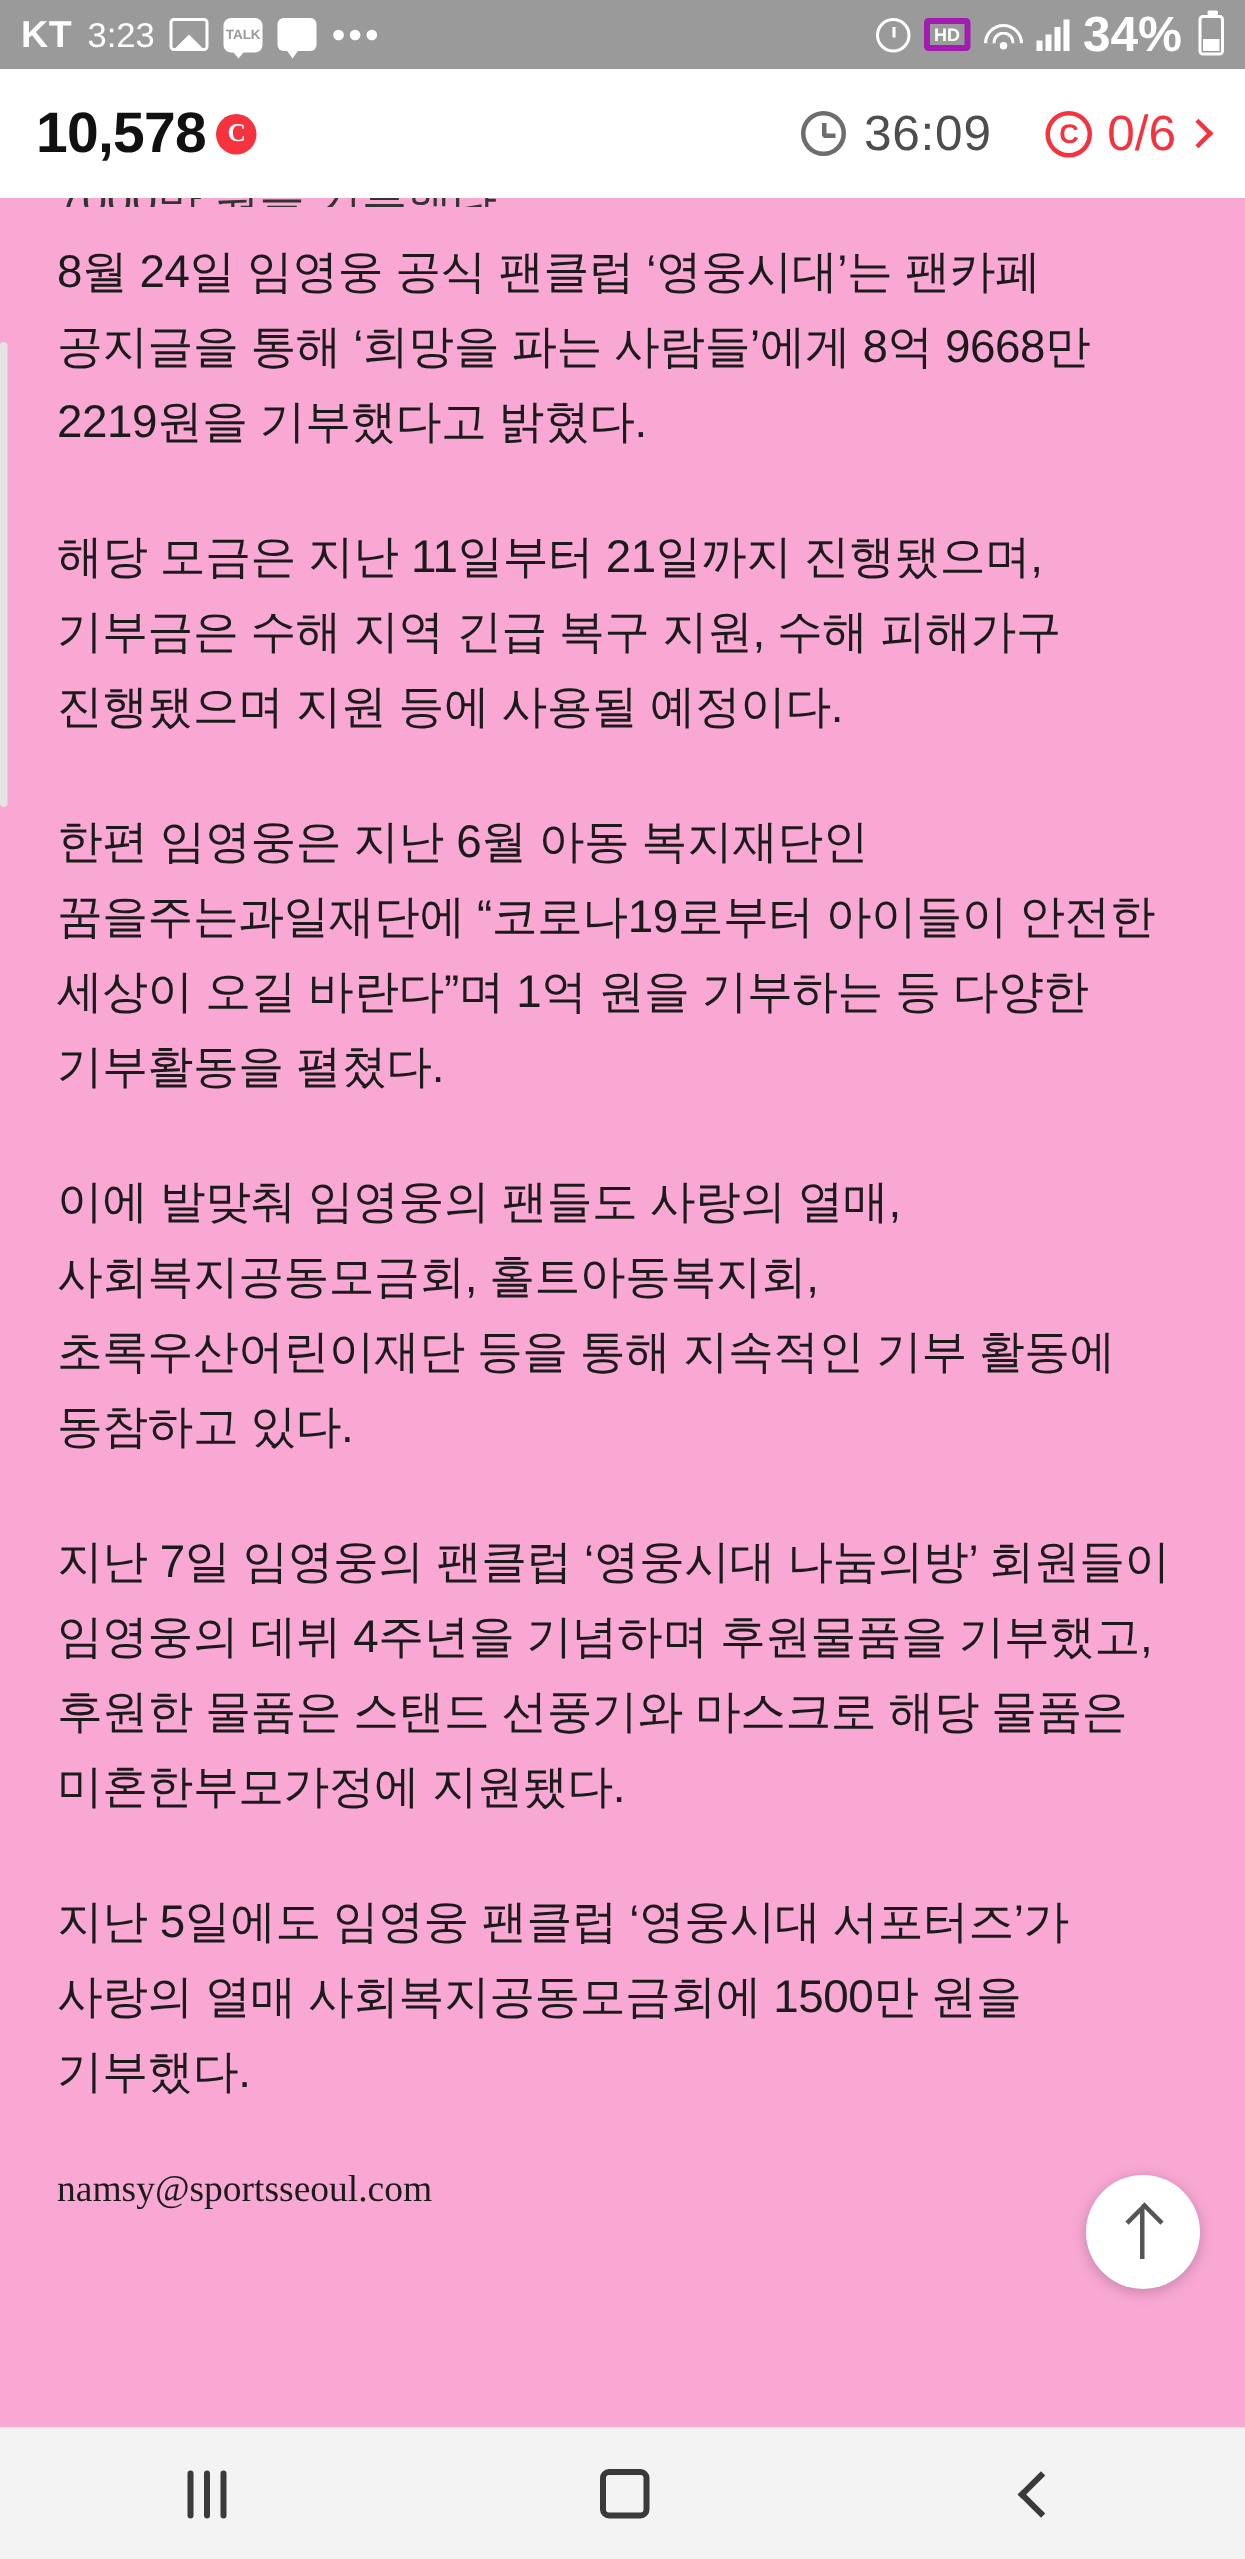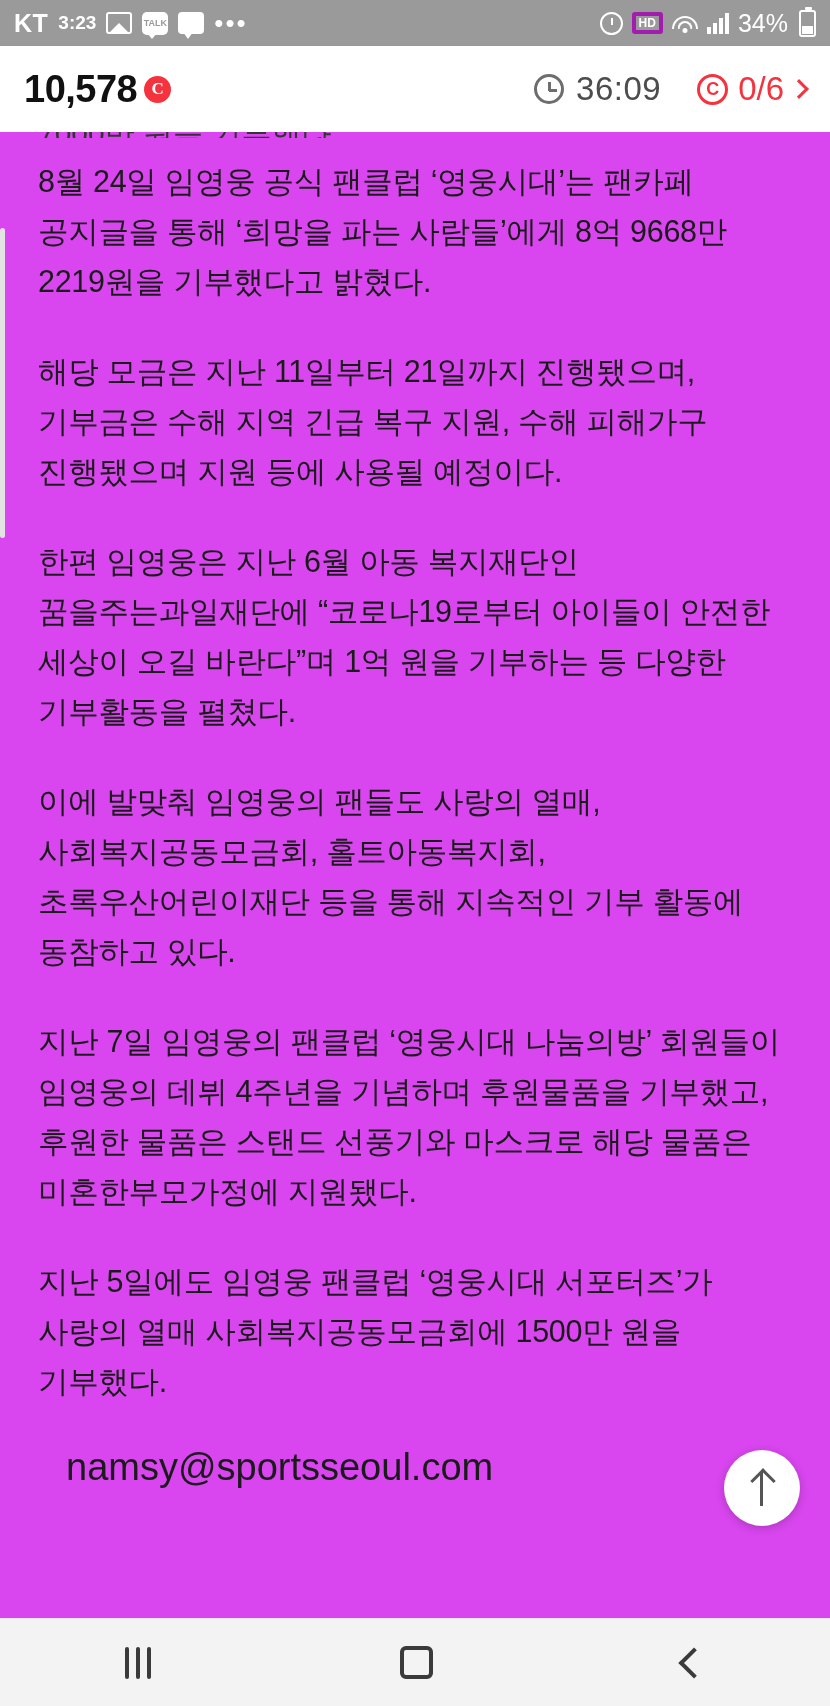--- a/index.html
+++ b/index.html
@@ -34,22 +34,22 @@
     align-items: center;
     gap: 10px;
     flex: 1;
   }
   .sb-carrier {
     font-size: 25px;
     font-weight: bold;
     letter-spacing: 0.5px;
   }
   .sb-time {
-    font-size: 19px;
-    font-weight: bold;
+    font-size: 23px;
+    font-weight: normal;
   }
   .sb-icon {
     display: inline-flex;
     align-items: center;
     justify-content: center;
     color: #ffffff;
   }
   .ic-photo {
     width: 26px; height: 22px;
     border: 2px solid #fff;
@@ -156,22 +156,22 @@
     align-items: flex-end;
     gap: 2px;
     height: 22px;
   }
   .ic-signal i { width: 4px; background: #fff; display: block; }
   .ic-signal i:nth-child(1) { height: 7px; }
   .ic-signal i:nth-child(2) { height: 11px; }
   .ic-signal i:nth-child(3) { height: 16px; }
   .ic-signal i:nth-child(4) { height: 21px; }
   .sb-battery-text {
-    font-size: 25px;
-    font-weight: normal;
+    font-size: 33px;
+    font-weight: bold;
   }
   .ic-battery {
     width: 17px; height: 27px;
     border: 2px solid #fff;
     border-radius: 3px;
     position: relative;
     margin-left: 2px;
   }
   .ic-battery::before {
     content: "";
@@ -287,21 +287,21 @@
     transform: rotate(45deg);
     margin-left: -2px;
   }
 
   
   .content {
     flex: 1;
     position: relative;
     overflow: hidden;
     padding: 0 38px;
-    background: #d946ef;
+    background: #f9a8d4;
   }
   .clipped-line {
     font-size: 30px;
     color: #333;
     height: 24px;
     overflow: hidden;
     margin-top: 0px;
     line-height: 40px;
     position: relative;
     top: -18px;
@@ -309,24 +309,23 @@
   .para {
     font-size: 30.5px;
     line-height: 50px;
     color: #1b1b1b;
     margin-bottom: 40px;
     letter-spacing: -0.3px;
     word-break: keep-all;
   }
   .para:last-child { margin-bottom: 0; }
   .email {
-    font-size: 38px;
+    font-size: 25px;
     color: #1b1b1b;
-    font-family: Liberation Sans, sans-serif;
-    margin-left: 28px;
+    font-family: Liberation Serif, serif;
   }
 
   
   .scroll-hint {
     position: absolute;
     left: 0;
     top: 96px;
     width: 5px;
     height: 310px;
     background: #e3e3e3;

